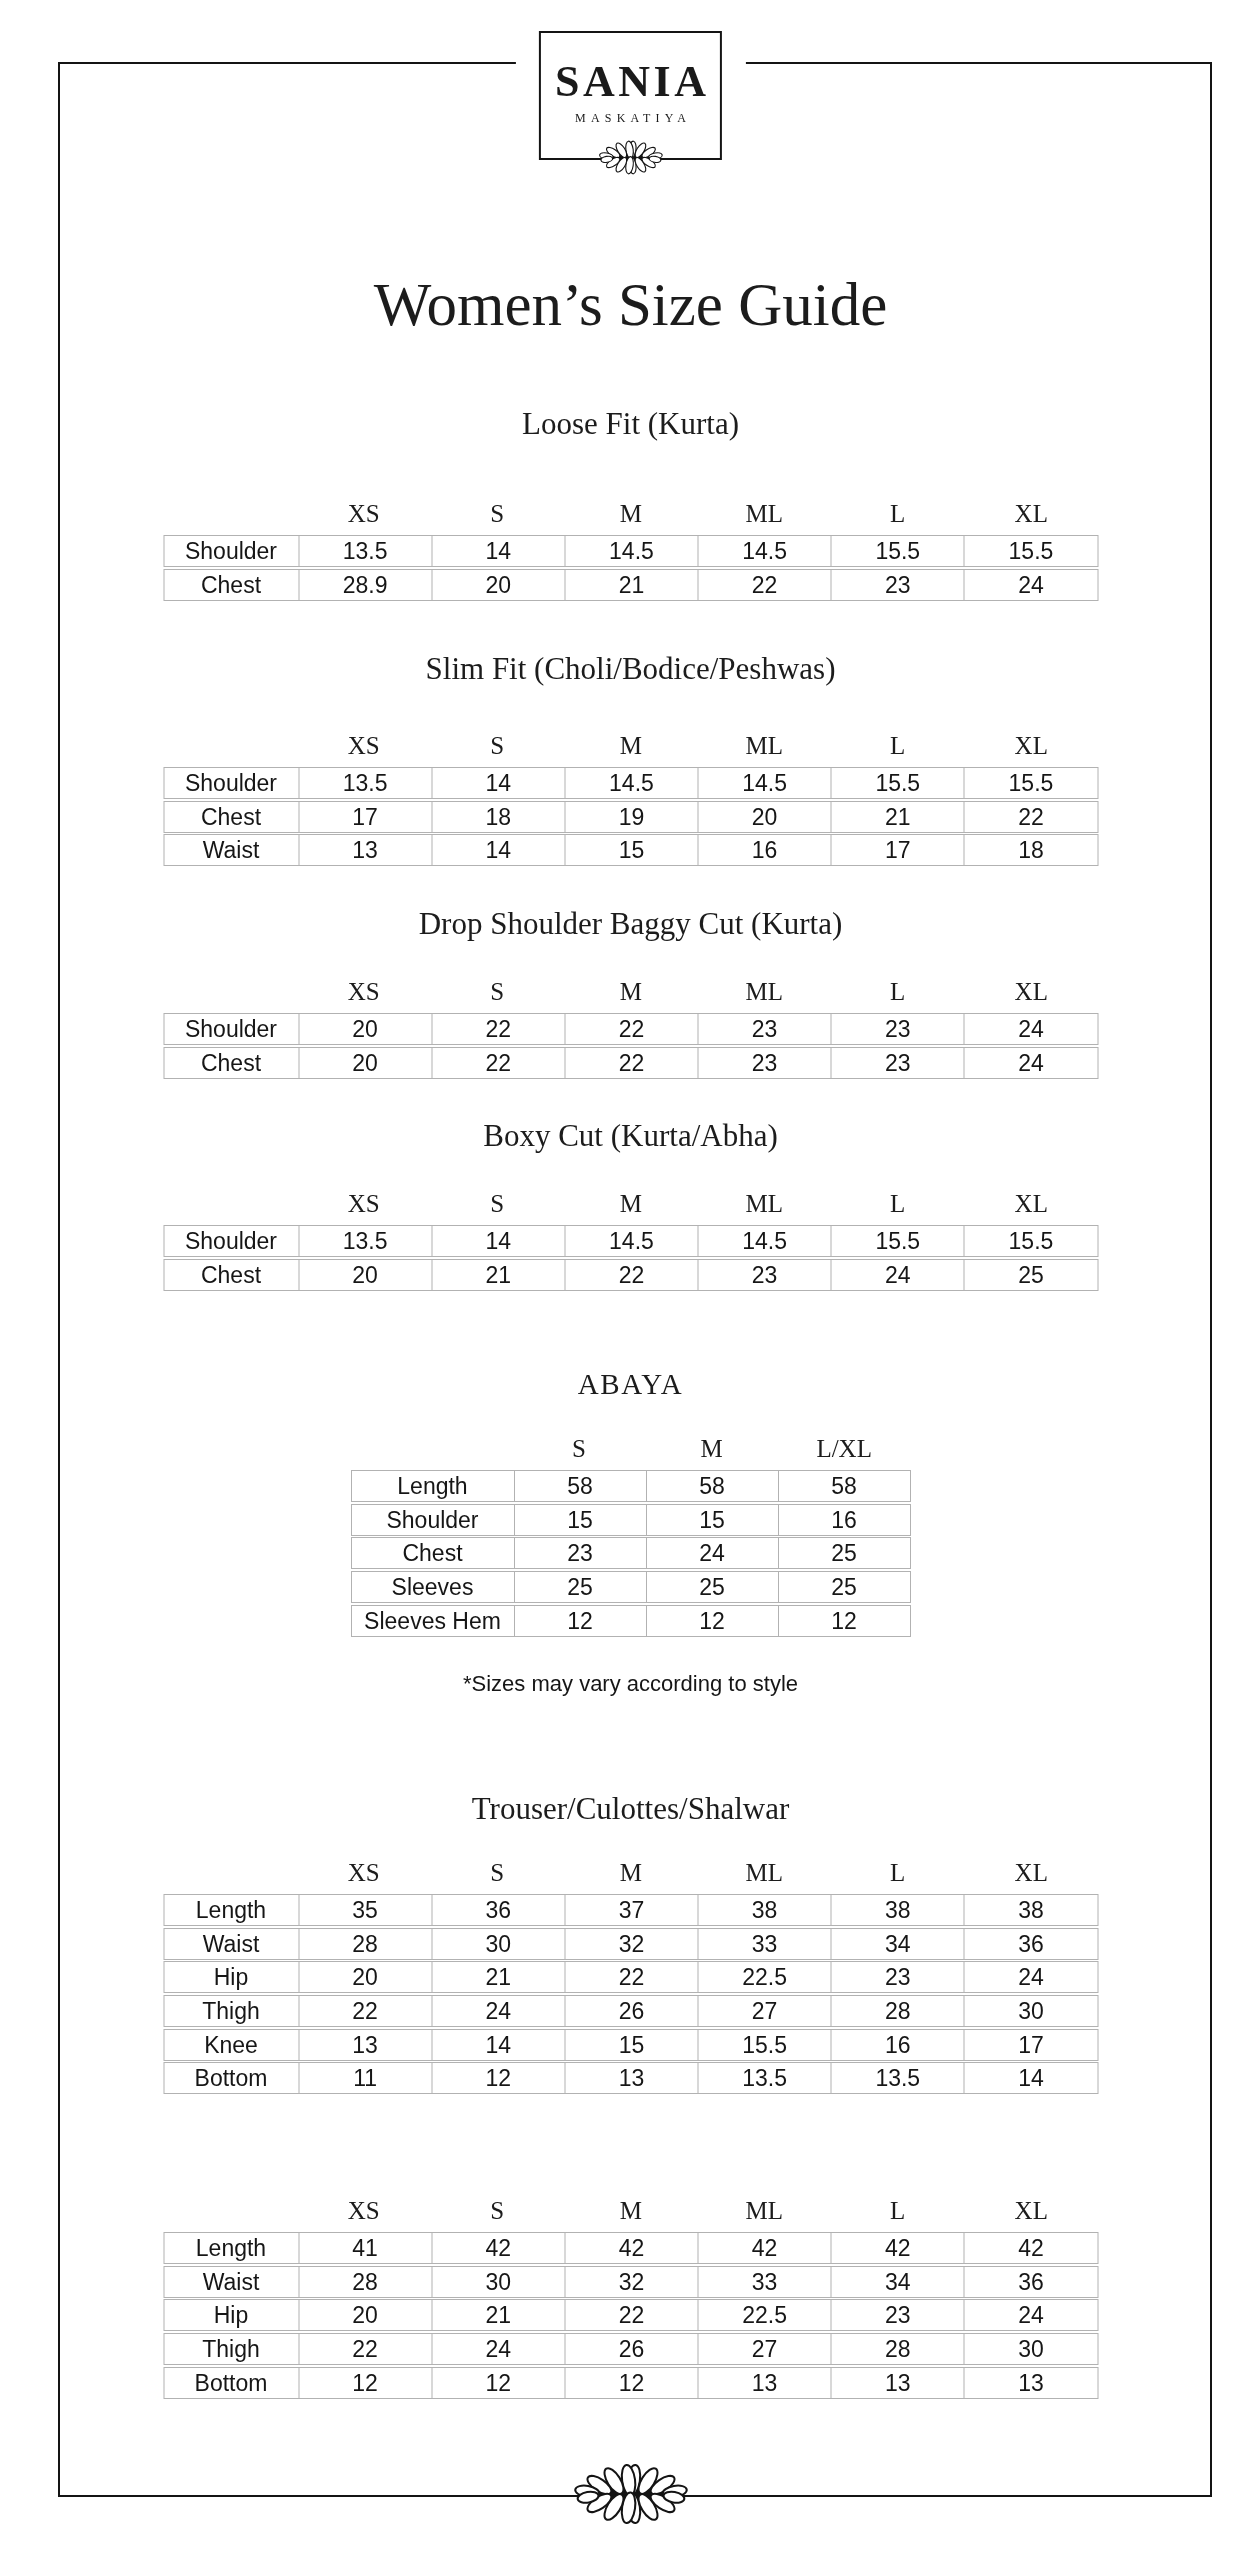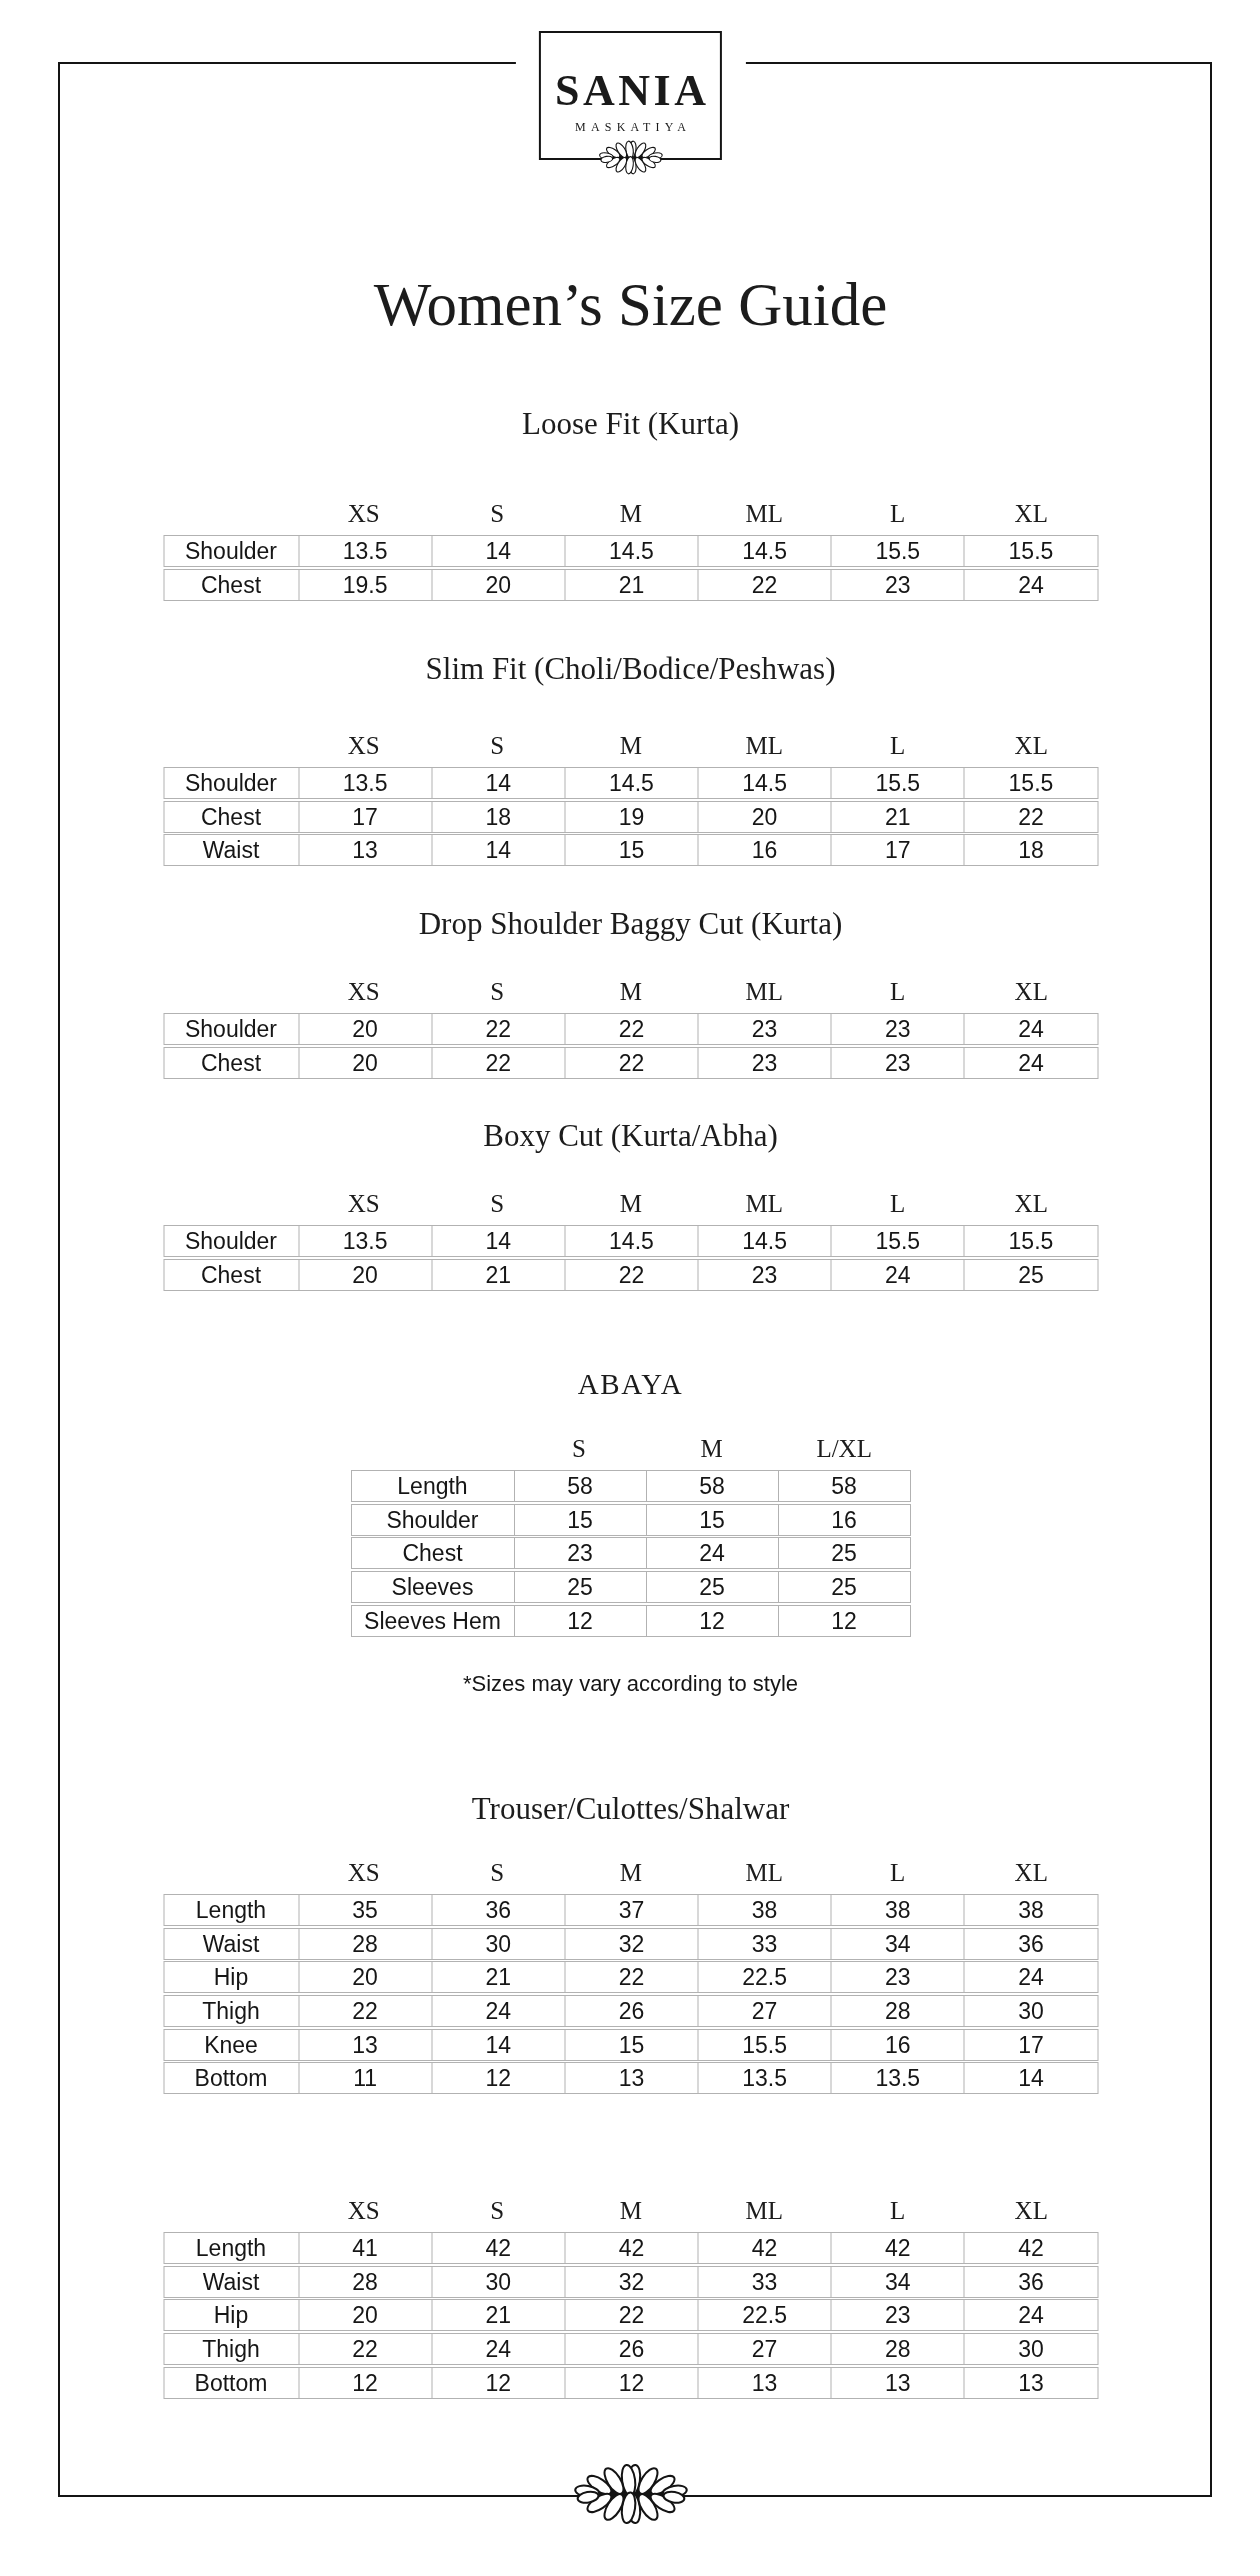--- a/index.html
+++ b/index.html
@@ -16,21 +16,21 @@
   .logo-wrap {
     position:absolute; top:31px; left:50%; transform:translateX(-50%);
     background:#ffffff; padding:0 23.6px; z-index:5;
   }
   .logo-box {
     position:relative; width:183px; height:129px; border:2.6px solid #141414;
     background:#ffffff; text-align:center;
   }
   .brand-name {
     font-family:"Liberation Serif","DejaVu Serif",serif; font-weight:700;
-    font-size:44px; letter-spacing:3.5px; margin-top:32px; text-indent:3.5px;
+    font-size:44px; letter-spacing:3.5px; margin-top:23px; text-indent:3.5px;
   }
   .brand-sub {
     font-family:"Liberation Serif","DejaVu Serif",serif; font-weight:400;
     font-size:12px; letter-spacing:5.2px; margin-top:3.5px; text-indent:5.2px;
   }
   .logo-laurel {
     position:absolute; left:50%; bottom:-18.3px; transform:translateX(-50%);
     width:91px; height:37px;
   }
   
@@ -144,21 +144,21 @@
           <div class="tcell label">Shoulder</div>
           <div class="tcell">13.5</div>
           <div class="tcell">14</div>
           <div class="tcell">14.5</div>
           <div class="tcell">14.5</div>
           <div class="tcell">15.5</div>
           <div class="tcell">15.5</div>
         </div>
         <div class="trow">
           <div class="tcell label">Chest</div>
-          <div class="tcell">19.5</div>
+          <div class="tcell">28.9</div>
           <div class="tcell">20</div>
           <div class="tcell">21</div>
           <div class="tcell">22</div>
           <div class="tcell">23</div>
           <div class="tcell">24</div>
         </div>
       </div>
     </div>
 
   <div class="section-title" id="title-slim">Slim Fit (Choli/Bodice/Peshwas)</div>

